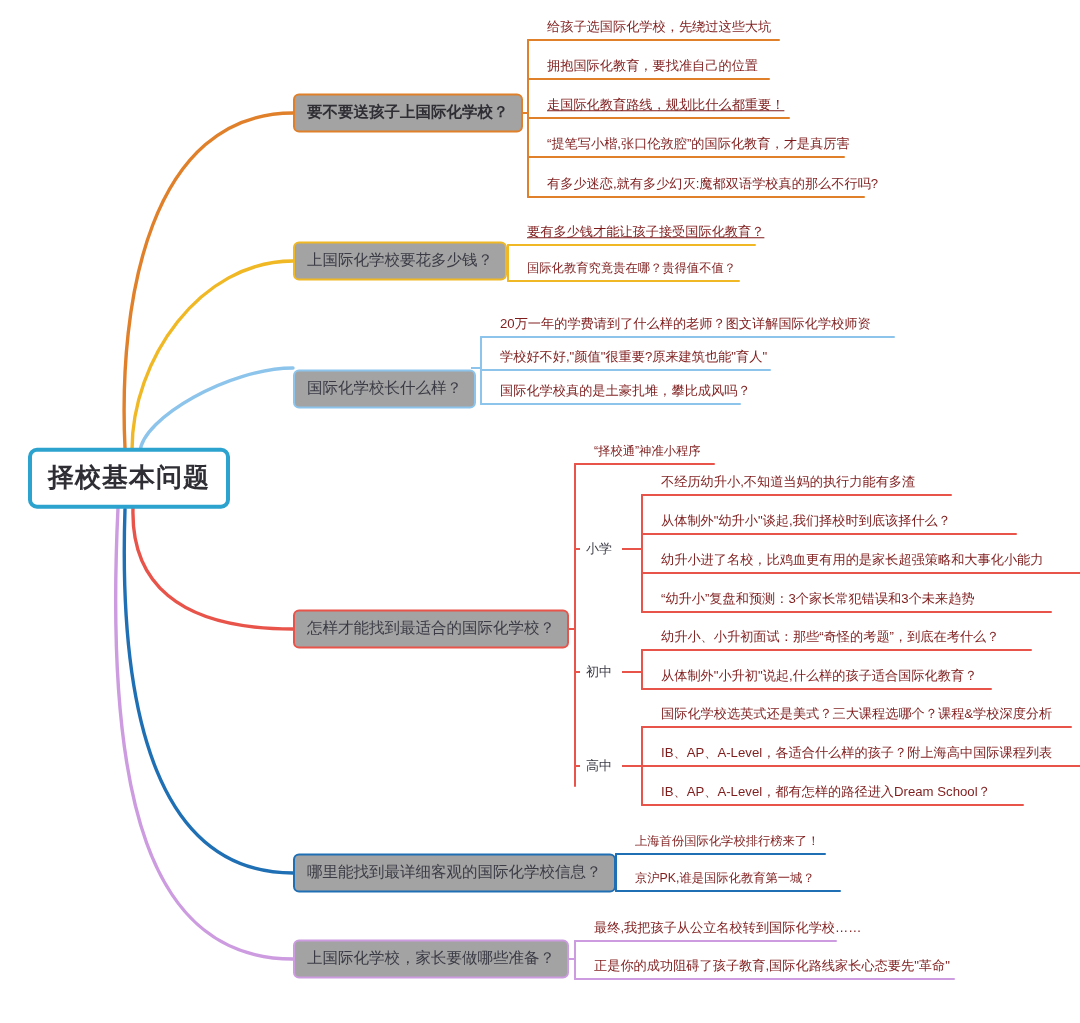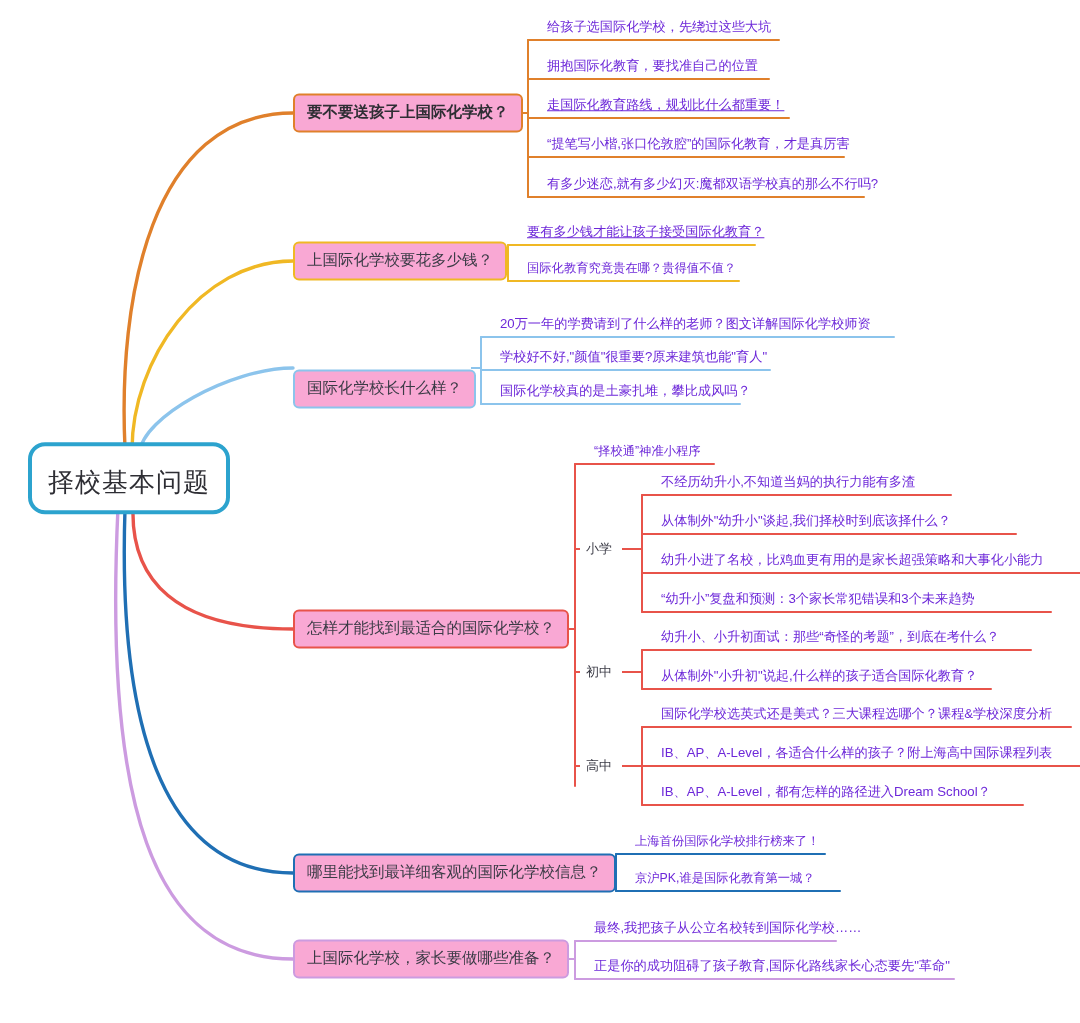--- a/index.html
+++ b/index.html
@@ -11,39 +11,39 @@
   #canvas{position:absolute;inset:0;width:1080px;height:1023px;}
   svg.links{position:absolute;left:0;top:0;width:1080px;height:1023px;pointer-events:none;}
 
   
   .root-node{
     position:absolute;
     left:28px;top:478px;
     transform:translateY(-50%);
     box-sizing:border-box;
     border:4px solid #2CA3CE;
-    border-radius:17px;
+    border-radius:9px;
     background:#ffffff;
-    padding:20px 16px 11px 16px;
+    padding:9px 16px 11px 16px;
     font-size:26px;
-    font-weight:normal;
+    font-weight:bold;
     letter-spacing:1px;
     color:#2e2e34;
     white-space:nowrap;
     line-height:1.25;
   }
 
   
   .branch-node{
     position:absolute;
     transform:translateY(-50%);
     box-sizing:border-box;
     border:2px solid #ccc;
     border-radius:6px;
-    background:#f9a8d4;
+    background:#a3a3a3;
     padding:7px 12px 8px 12px;
     font-size:15.5px;
     white-space:nowrap;
     color:#3b3b46;
     line-height:1.3;
   }
   .branch-node.bold{font-weight:bold;color:#2e2e34;}
 
   
   .sub-label{
@@ -54,21 +54,21 @@
     color:#3b3b46;
     line-height:1.2;
   }
 
   
   .leaf{
     position:absolute;
     transform:translateY(-50%);
     font-size:13.2px;
     white-space:nowrap;
-    color:#6d28d9;
+    color:#7f1d1d;
     line-height:1.25;
     padding:0 4px 3px 4px;
   }
   .leaf.small{font-size:12.3px;}
 </style>
 </head>
 <body>
 
 <div id="canvas">
   <svg class="links" id="links-svg" viewBox="0 0 1080 1023">

